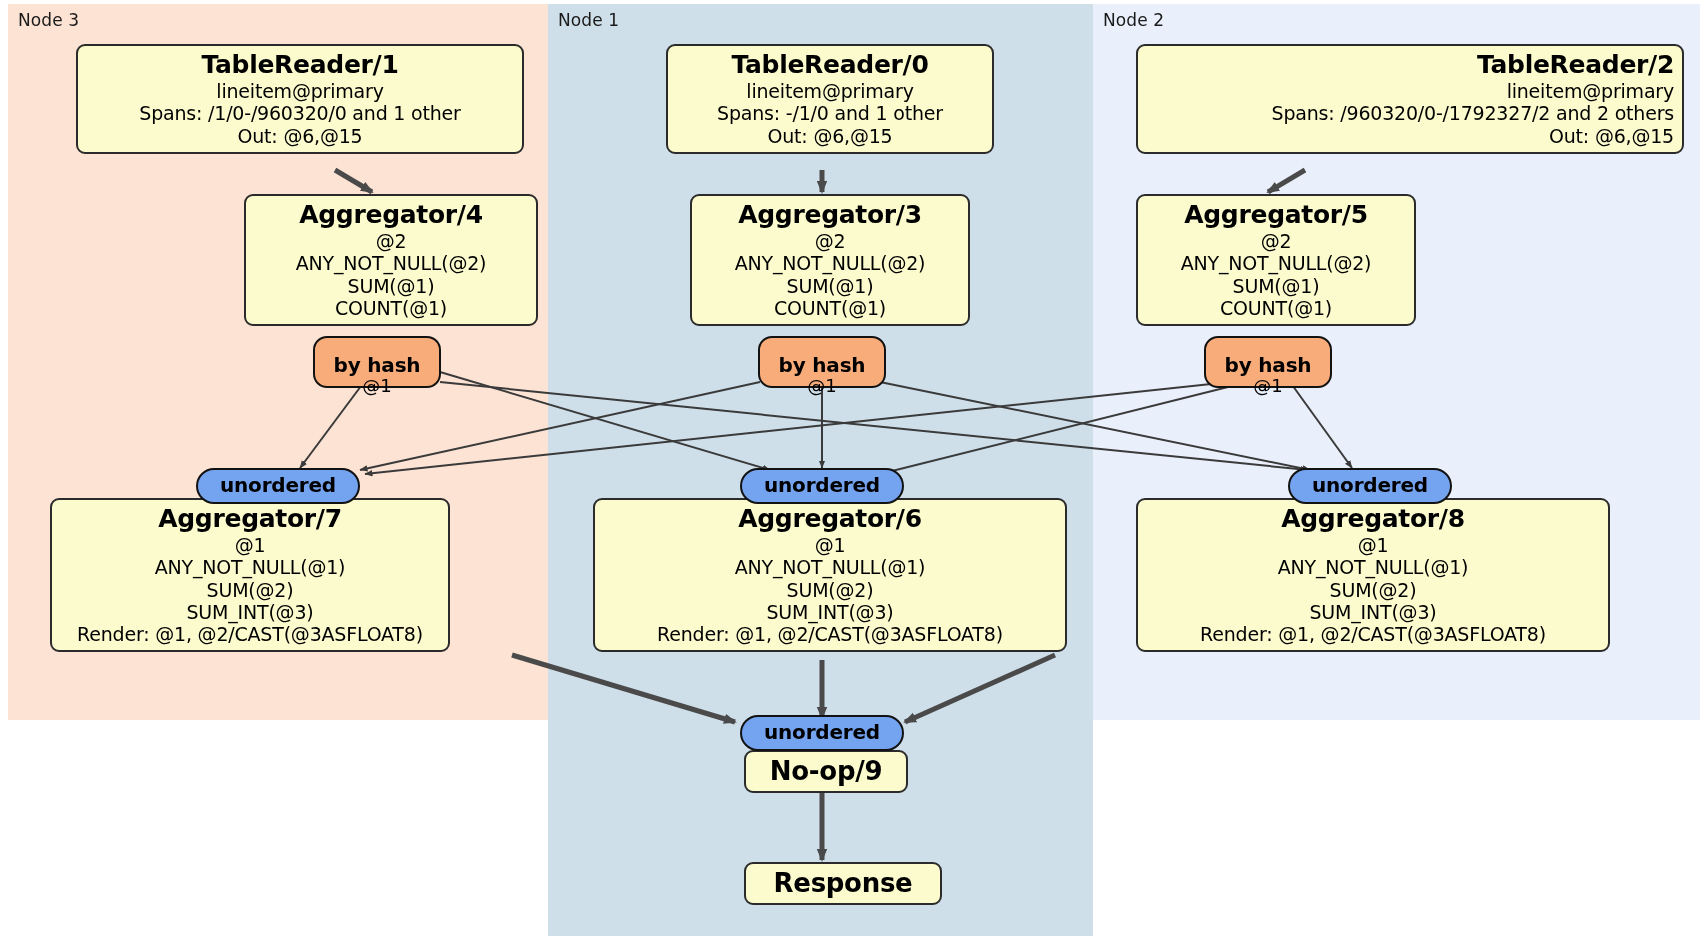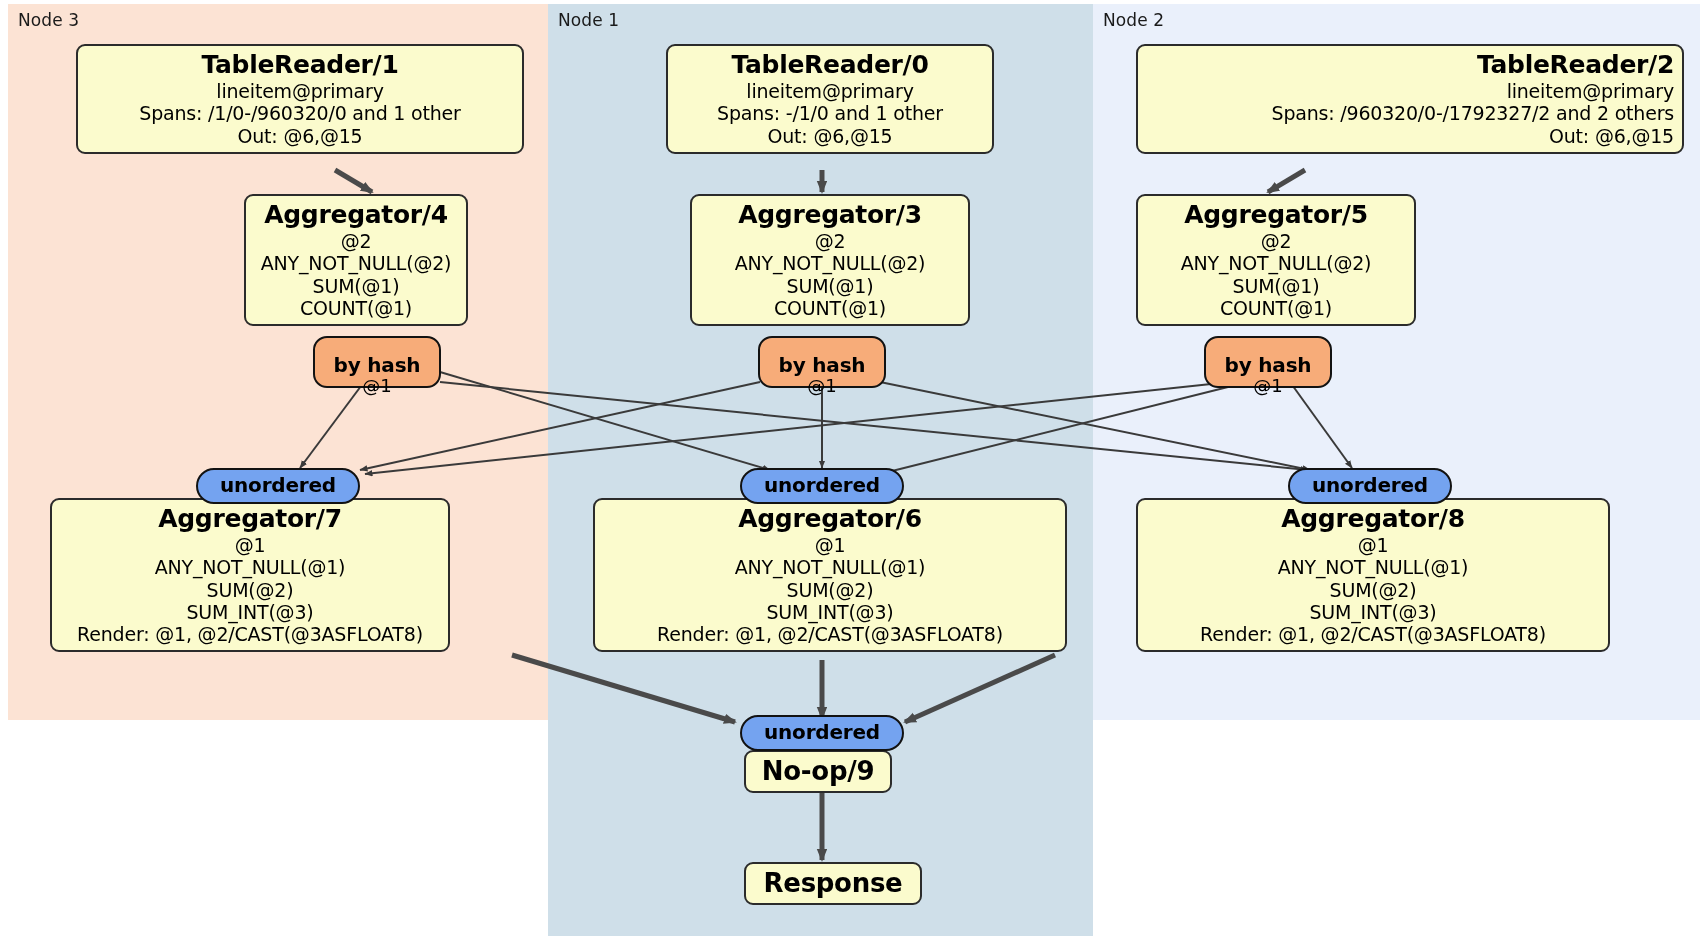--- a/index.html
+++ b/index.html
@@ -181,21 +181,21 @@
     <span class="ln">Out: @6,@15</span>
   </div>
 
   <div class="box" id="tr2" style="left:1128px; top:44px; width:548px;text-align:right;">
     <span class="ttl">TableReader/2</span>
     <span class="ln">lineitem@primary</span>
     <span class="ln">Spans: /960320/0-/1792327/2 and 2 others</span>
     <span class="ln">Out: @6,@15</span>
   </div>
 
-  <div class="box" id="agg4" style="left:236px; top:194px; width:224px;">
+  <div class="box" id="agg4" style="left:236px; top:194px; width:294px;">
     <span class="ttl">Aggregator/4</span>
     <span class="ln">@2</span>
     <span class="ln">ANY_NOT_NULL(@2)</span>
     <span class="ln">SUM(@1)</span>
     <span class="ln">COUNT(@1)</span>
   </div>
 
   <div class="box" id="agg3" style="left:682px; top:194px; width:280px;">
     <span class="ttl">Aggregator/3</span>
     <span class="ln">@2</span>
@@ -263,21 +263,21 @@
     <span class="ln">ANY_NOT_NULL(@1)</span>
     <span class="ln">SUM(@2)</span>
     <span class="ln">SUM_INT(@3)</span>
     <span class="ln">Render: @1, @2/CAST(@3ASFLOAT8)</span>
   </div>
 
   <div class="badge unordered" id="uo-final" style="left:740px; top:715px; width:164px; height:36px;">
     <span class="b1">unordered</span>
   </div>
 
-  <div class="box small-title" id="noop9" style="left:736px; top:750px; width:148px;text-align:center;">
+  <div class="box small-title" id="noop9" style="left:736px; top:750px; width:164px;text-align:center;">
     <span class="ttl">No-op/9</span>
   </div>
 
-  <div class="box small-title" id="response" style="left:736px; top:862px; width:178px;">
+  <div class="box small-title" id="response" style="left:736px; top:862px; width:198px;">
     <span class="ttl">Response</span>
   </div>
 
 </div>
 
 </body></html>

